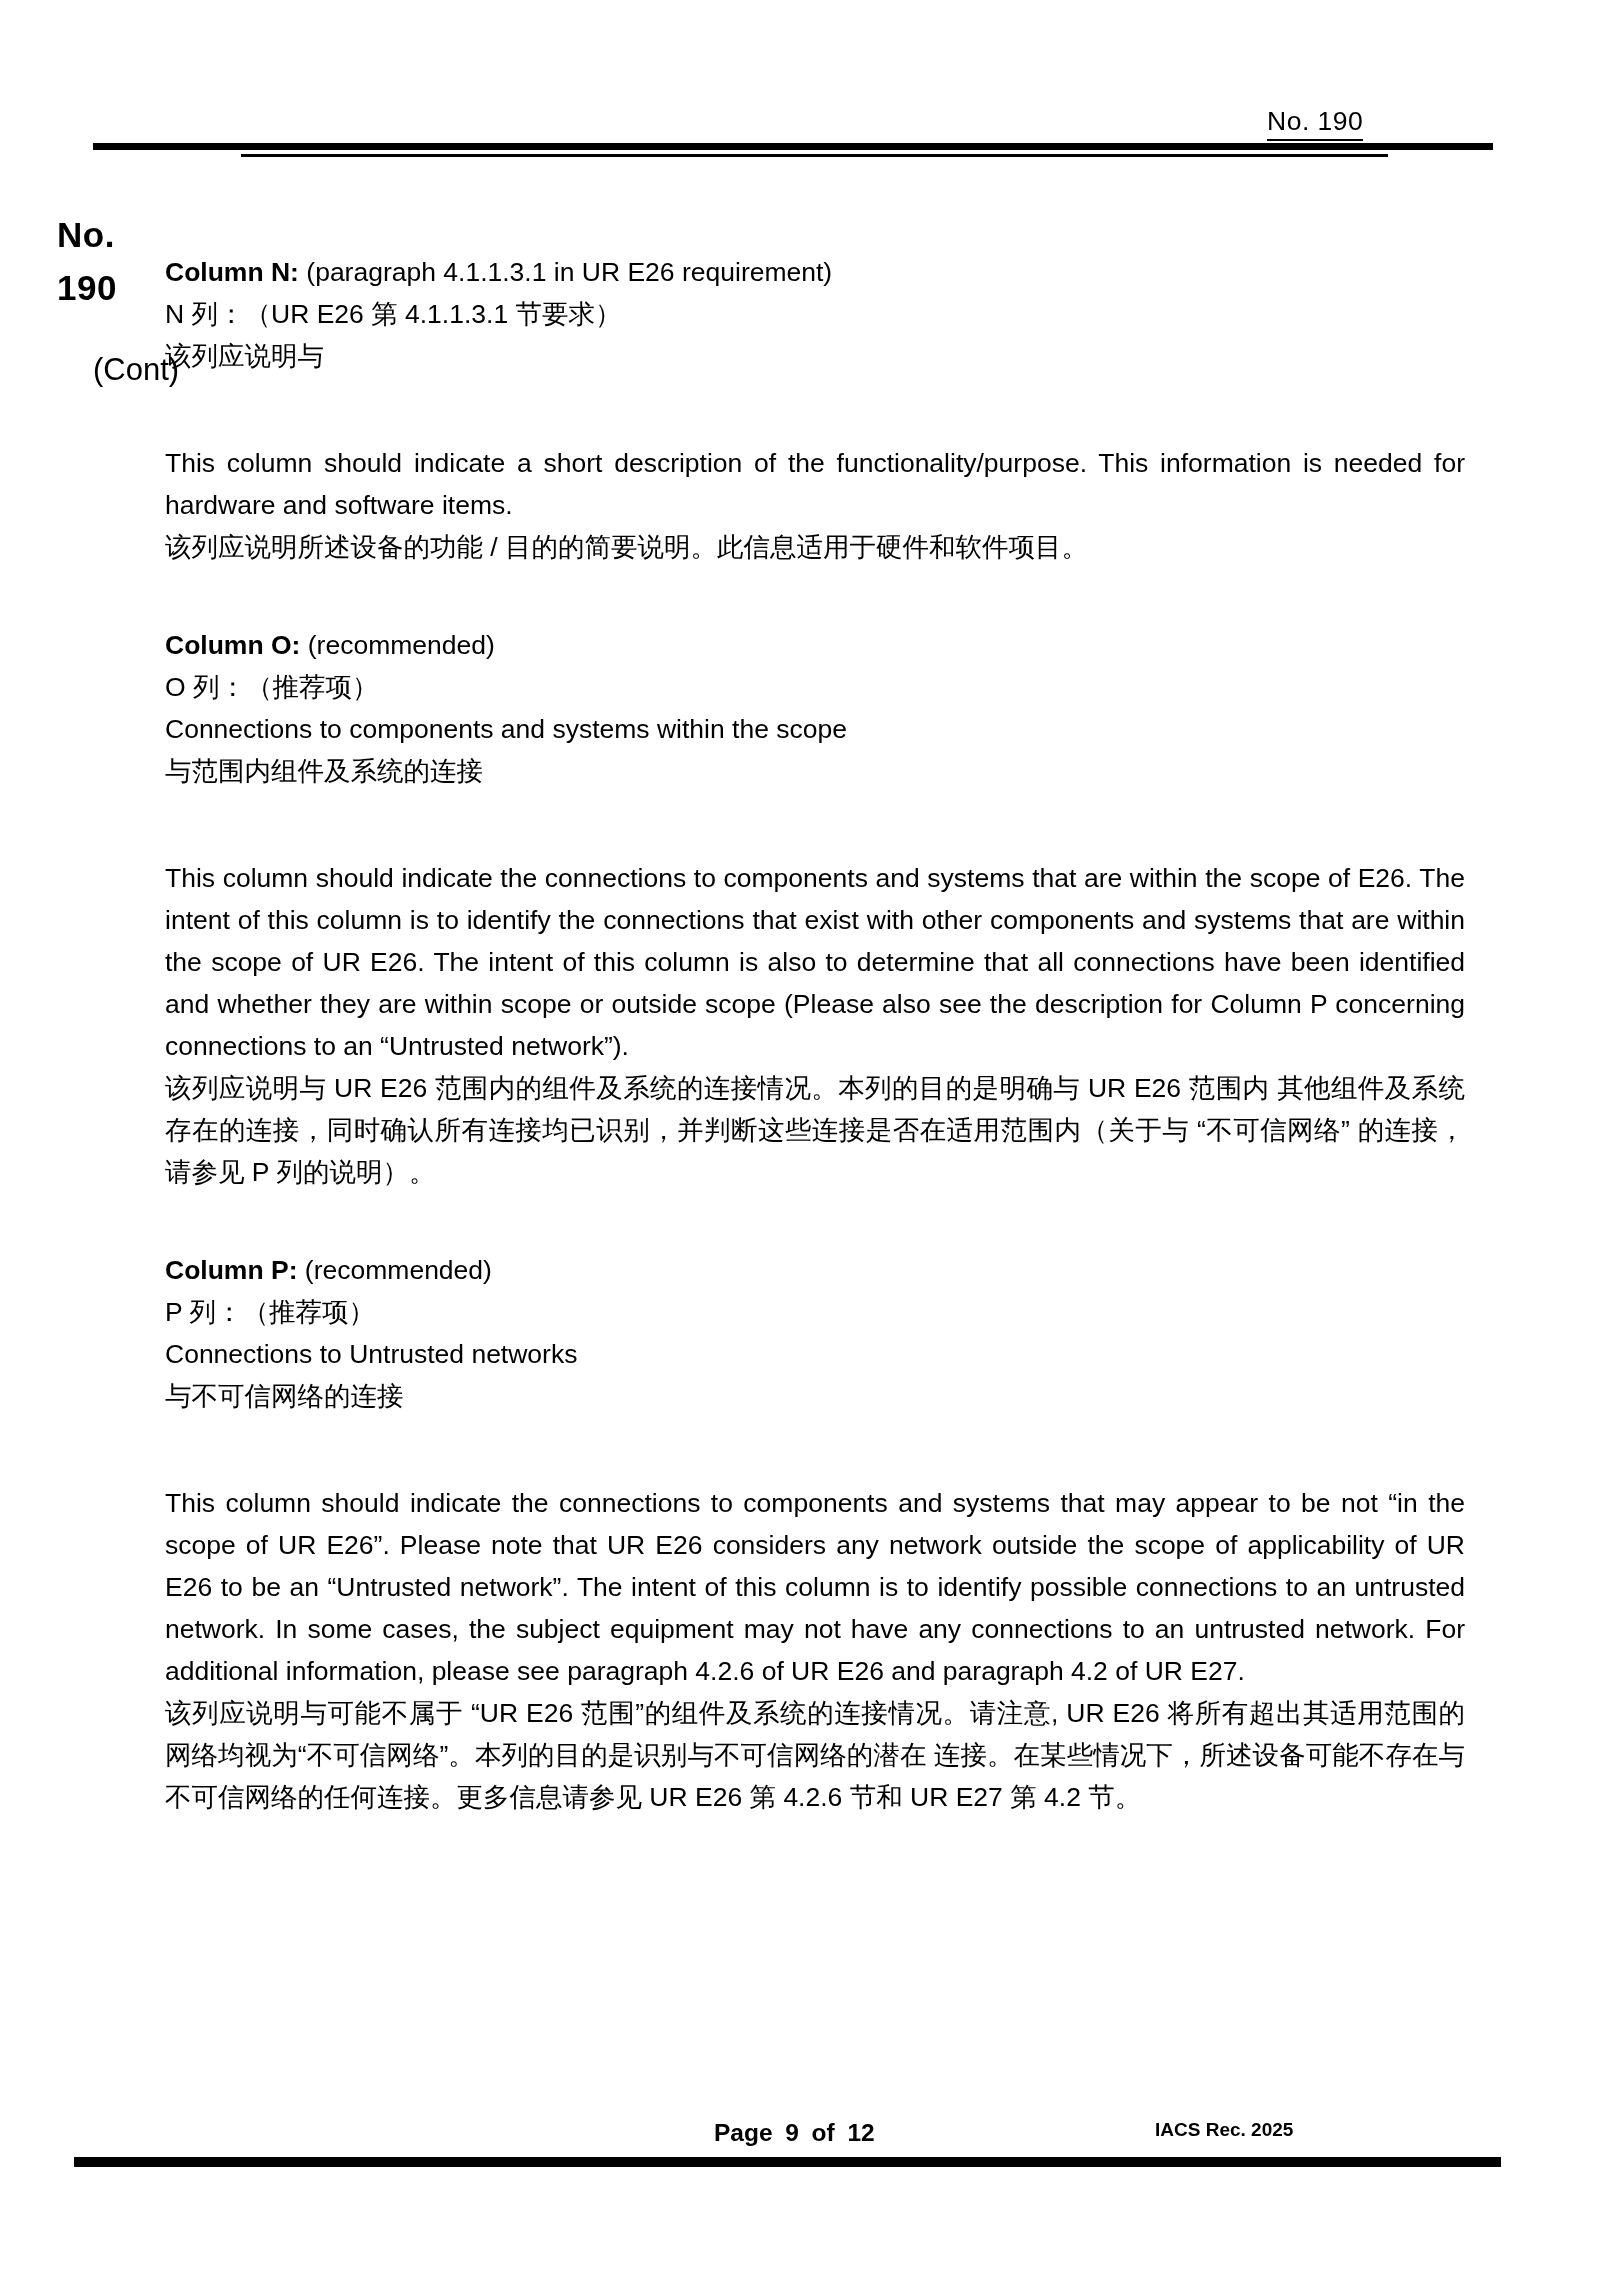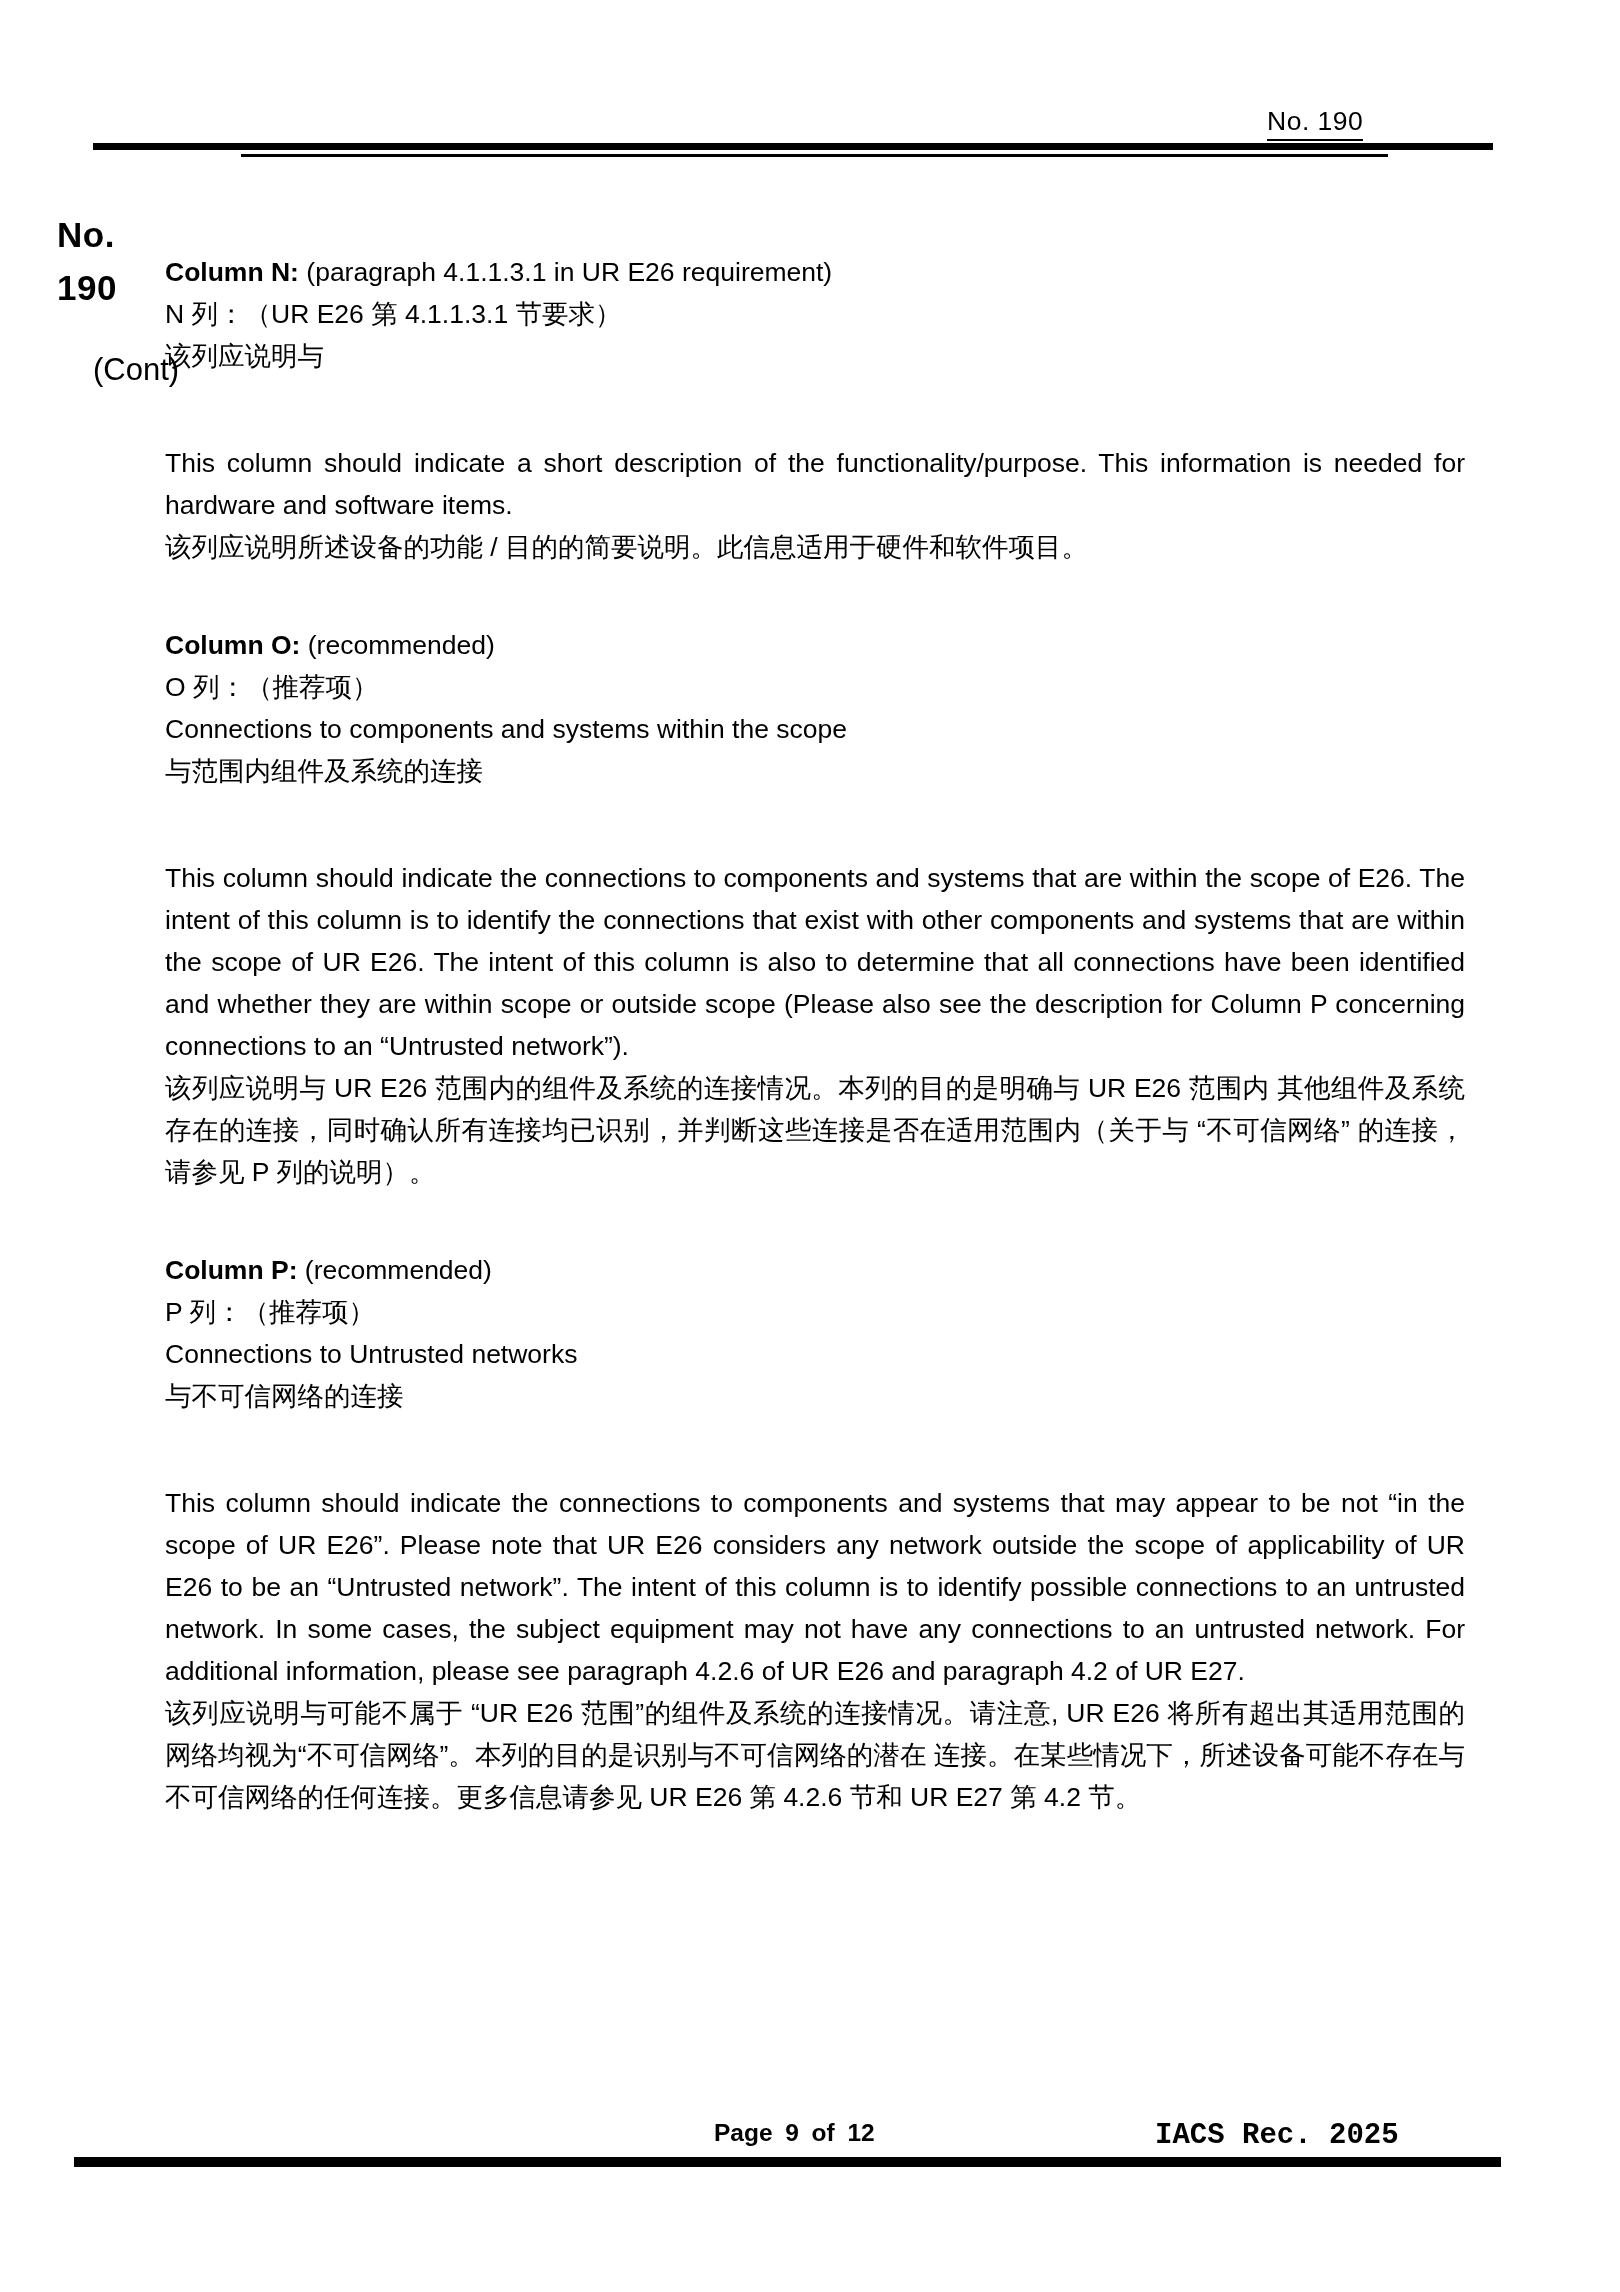--- a/index.html
+++ b/index.html
@@ -86,23 +86,22 @@
     left: 714px;
     font-size: 24.5px;
     font-weight: bold;
     word-spacing: 5.9px;
     text-align: right;
   }
   .footer-doc {
     position: absolute;
     top: 2119px;
     left: 1155px;
-    font-size: 29px;
+    font-size: 19px;
     font-weight: bold;
-    font-family: Liberation Mono, monospace;
   }
   .rule-bottom {
     position: absolute;
     left: 74px;
     top: 2157px;
     width: 1427px;
     height: 9.8px;
     background: #000;
   }
 </style>

